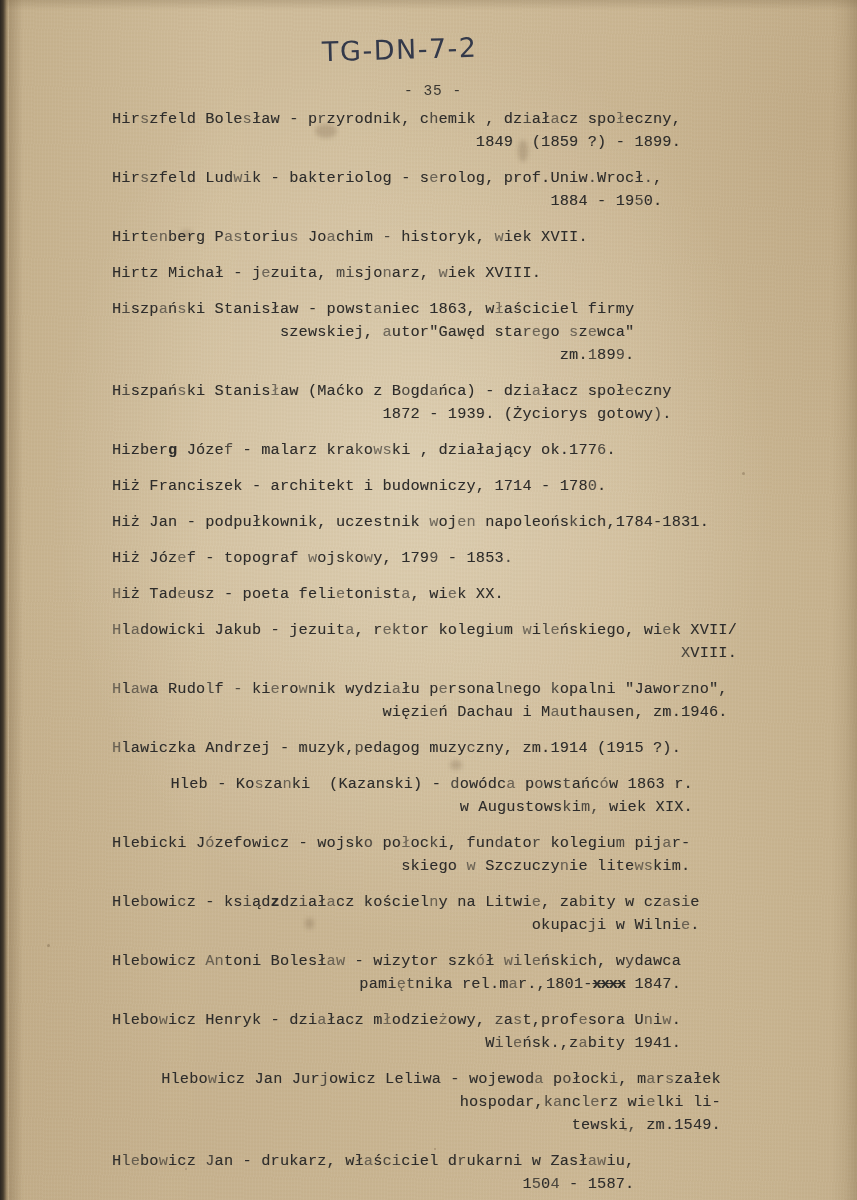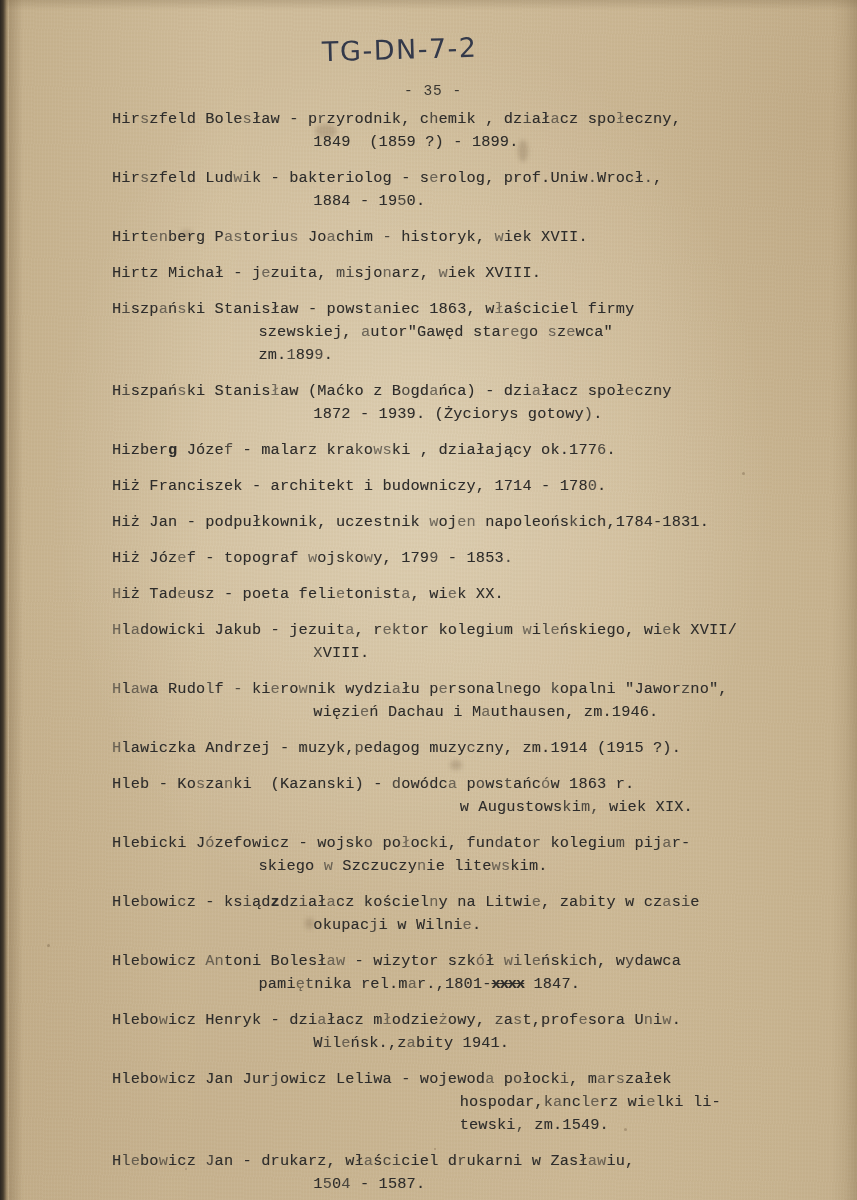--- a/index.html
+++ b/index.html
@@ -101,20 +101,21 @@
     position: absolute;
     left: 0;
     top: 0;
     width: 857px;
     height: 1200px;
     color: #2d2c2b;
     font-size: 15.2px;
     line-height: 23px;
     letter-spacing: 0.2px;
     white-space: pre;
+    text-align: right;
   }
 
   #page-number {
     position: absolute;
     left: 404px;
     top: 80px;
     font-size: 14.5px;
     letter-spacing: 1px;
     color: #3a3732;
     white-space: pre;

